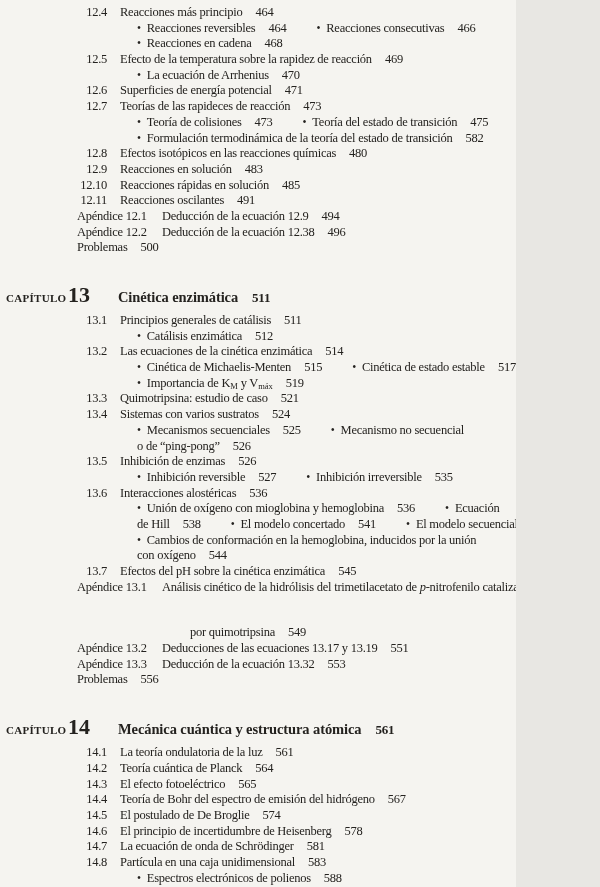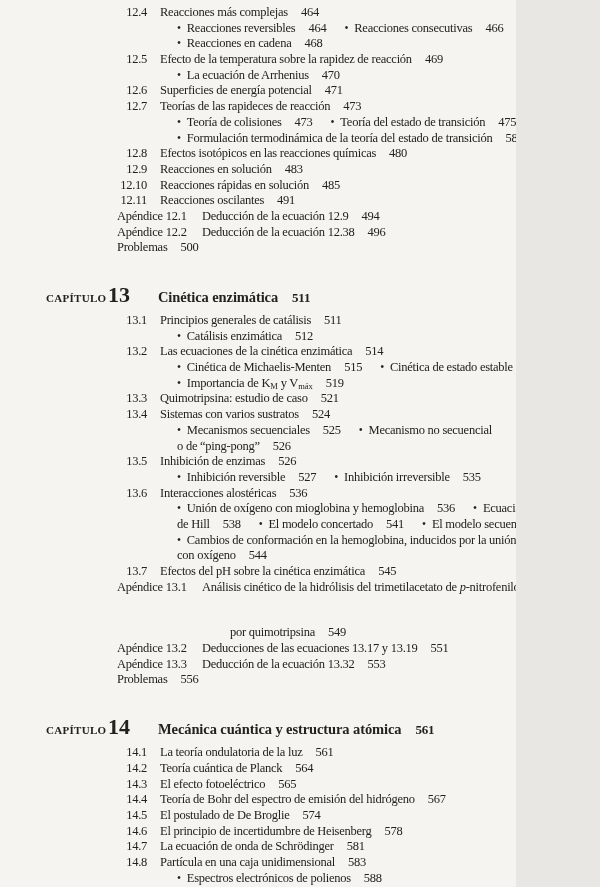--- a/index.html
+++ b/index.html
@@ -7,33 +7,32 @@
     position:relative;
     width:516px;height:887px;
     background:#f5f4f0;
     color:#24221f;
     font-family:"Liberation Serif","DejaVu Serif",serif;
     font-size:12.5px;
     letter-spacing:-0.25px;
     box-sizing:border-box;
     padding-top:5px;
     overflow:hidden;
-    padding-left:40px;
   }
   .chapter-block{display:block;}
   .ln{
     height:15.7px;line-height:15.7px;
     white-space:nowrap;
     display:flex;align-items:baseline;
   }
   
   .sec .num{flex:0 0 107px;text-align:right;}
   .sec .body{margin-left:13px;}
   
-  .ind{padding-left:137px;}
+  .ind{padding-left:137px;gap:12px;}
   .blt{margin-right:6px;font-size:11.5px;}
   .part-sep{margin-left:18px;}
   
   .app{padding-left:77px;}
   .alabel{flex:0 0 85px;}
   .appcont{padding-left:190px;margin-top:30px;}
   
   .plain{padding-left:77px;}
   
   .pg{margin-left:13px;}
@@ -53,21 +52,21 @@
   sub.run{font-size:8.5px;letter-spacing:0;position:relative;top:2.5px;vertical-align:baseline;}
   i.run{font-style:italic;}
 </style>
 </head>
 <body>
 
 <div class="page" id="toc">
     <section class="chapter-block">
       <div class="ln sec">
         <span class="num">12.4</span>
-        <span class="body"><span class="ptext"><span class="run">Reacciones más complejas</span></span><span class="pg">464</span></span>
+        <span class="body"><span class="ptext"><span class="run">Reacciones más principio</span></span><span class="pg">464</span></span>
       </div>
       <div class="ln ind">
         <span class="part"><span class="blt">•</span><span class="ptext"><span class="run">Reacciones reversibles</span></span><span class="pg">464</span></span>
         <span class="part part-sep"><span class="blt">•</span><span class="ptext"><span class="run">Reacciones consecutivas</span></span><span class="pg">466</span></span>
       </div>
       <div class="ln ind">
         <span class="part"><span class="blt">•</span><span class="ptext"><span class="run">Reacciones en cadena</span></span><span class="pg">468</span></span>
       </div>
       <div class="ln sec">
         <span class="num">12.5</span>

